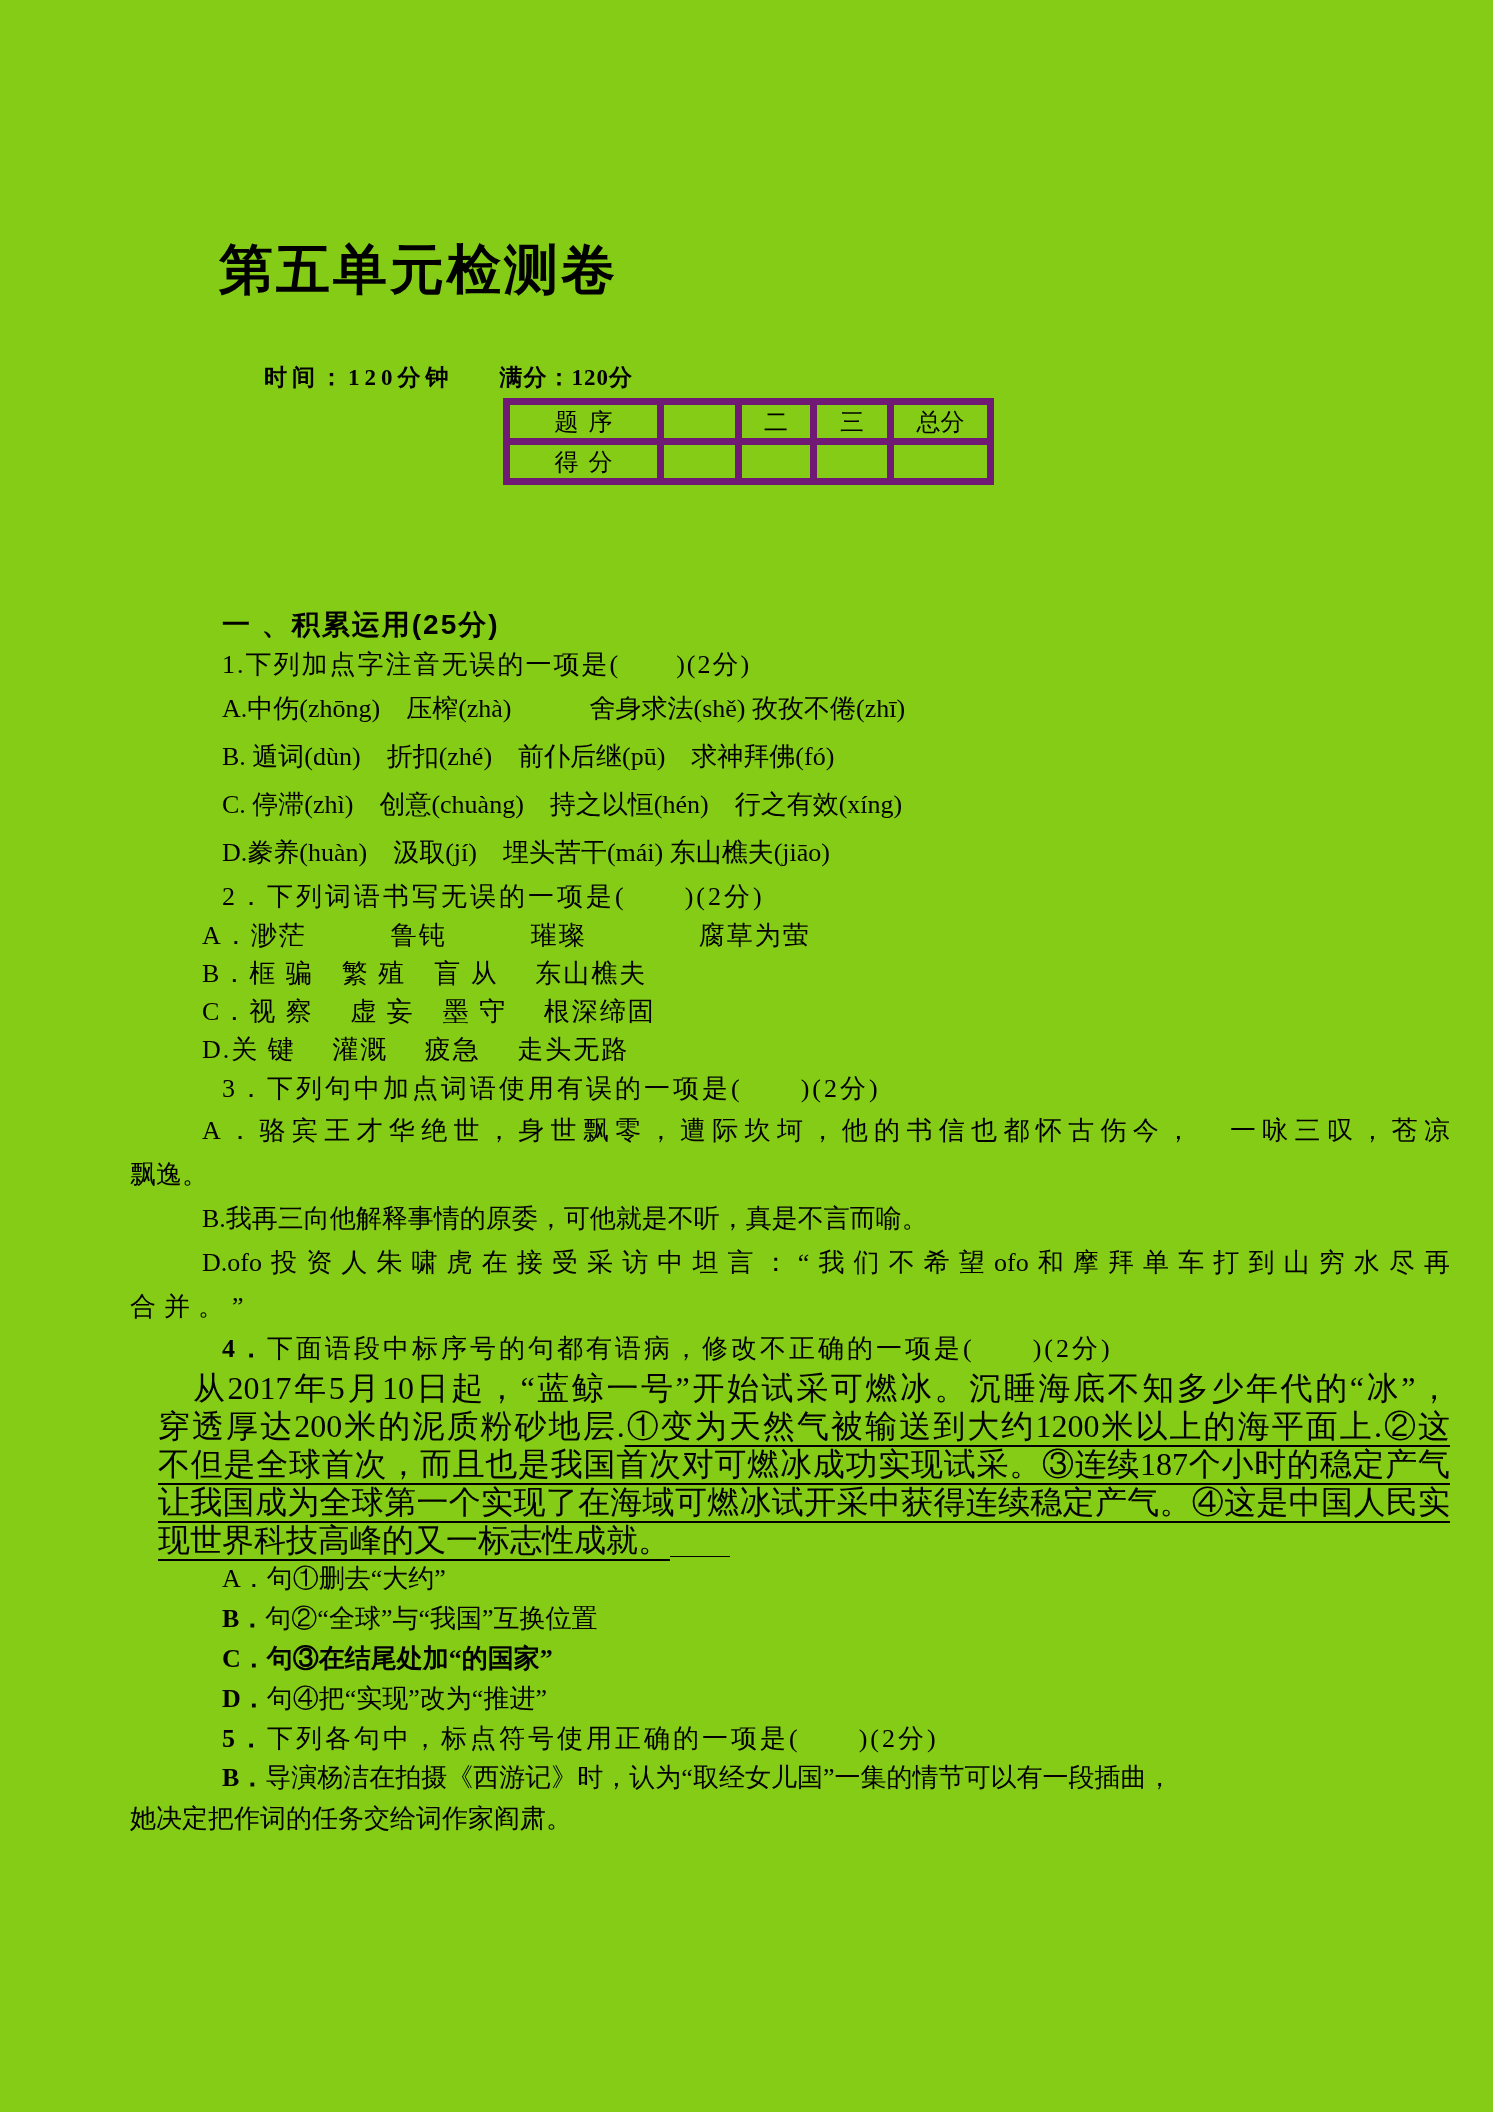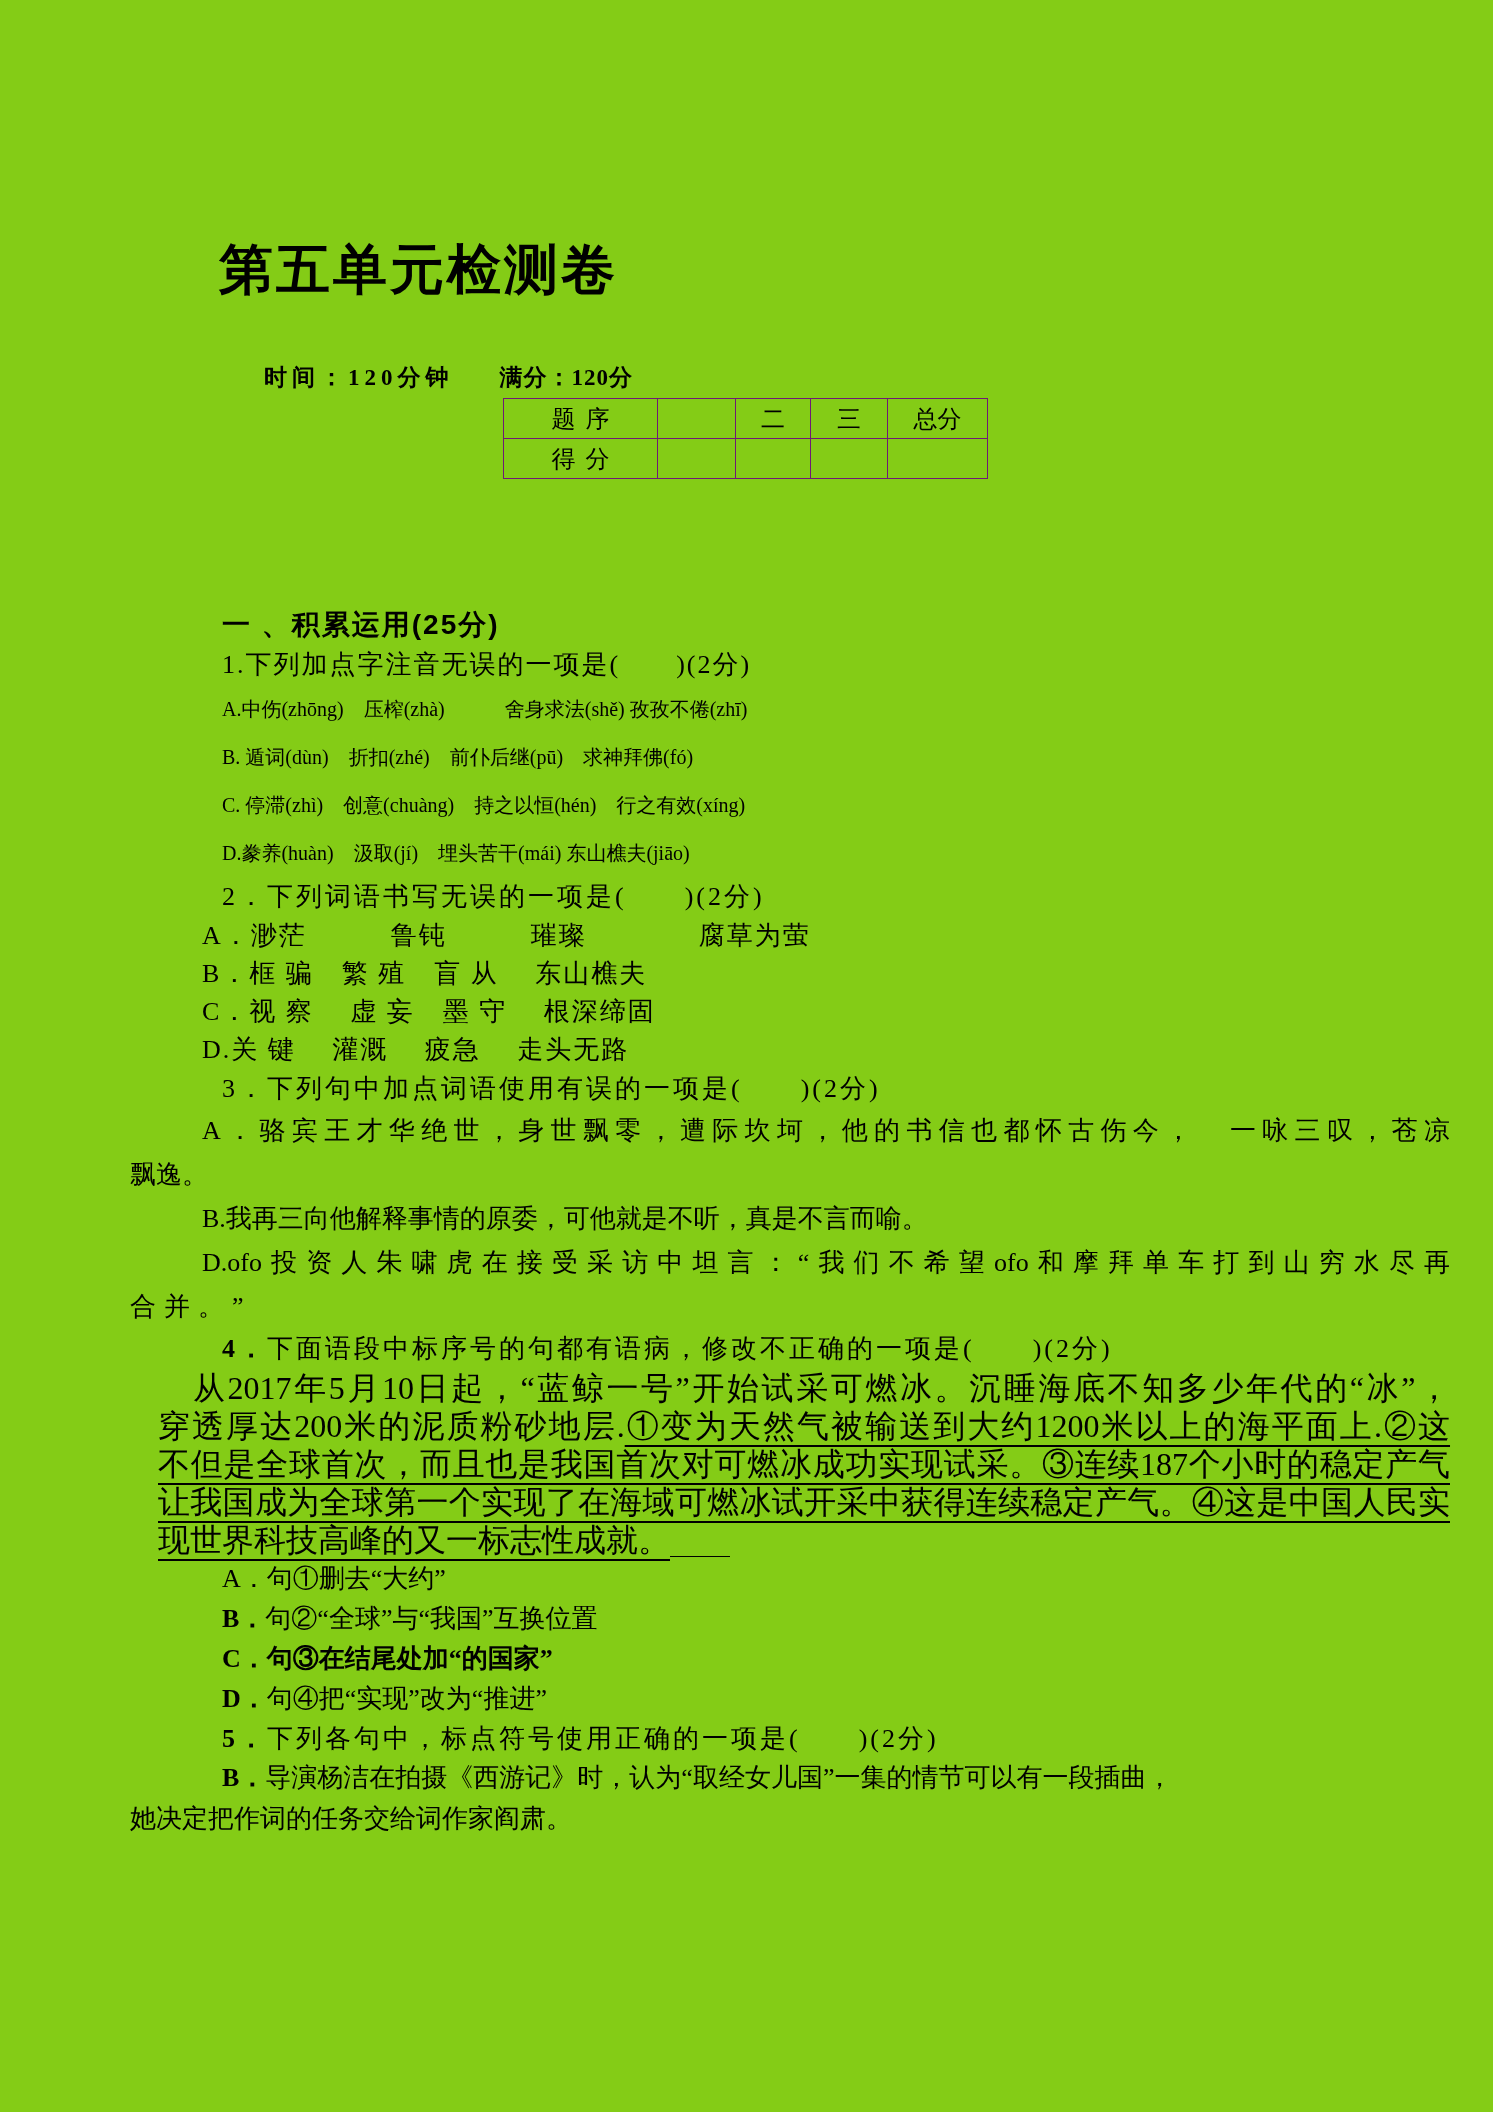--- a/index.html
+++ b/index.html
@@ -33,21 +33,21 @@
   .meta .full { letter-spacing: 1px; }
   .score-table {
     position: absolute;
     left: 503px;
     top: 398px;
     border-collapse: collapse;
     font-size: 24px;
     table-layout: fixed;
   }
   .score-table td {
-    border: 1px solid #701a75;
+    border: 7px solid #701a75;
     height: 40px;
     text-align: center;
     vertical-align: middle;
     font-weight: normal;
   }
   .c0 { width: 154px; } .c1 { width: 78px; } .c2 { width: 75px; }
   .c3 { width: 77px; } .c4 { width: 100px; }
   .score-table .lab { letter-spacing: 10px; text-indent: 10px; }
   .content {
     position: absolute;
@@ -62,21 +62,21 @@
   .lh48 { line-height: 48px; }
   .ind { padding-left: 92px; }
   .ind-sm { padding-left: 72px; }
   .ind-para { padding-left: 35px; }
   .heading {
     font-size: 28px;
     font-weight: bold;
     font-family: "Liberation Sans", sans-serif;
     letter-spacing: 2px;
   }
-  .big { font-size: 20px; }
+  .big { font-size: 26px; }
   .para { font-size: 32px; margin-left: 28px; }
   .ls2 { letter-spacing: 2px; }
   .ls3 { letter-spacing: 3px; }
   .sp8 { letter-spacing: 8px; }
   .bold { font-weight: bold; }
   .just { text-align: justify; text-align-last: justify; text-justify: inter-character; }
   .u {
     text-decoration: underline;
     text-underline-offset: 8px;
     text-decoration-thickness: 1.5px;

